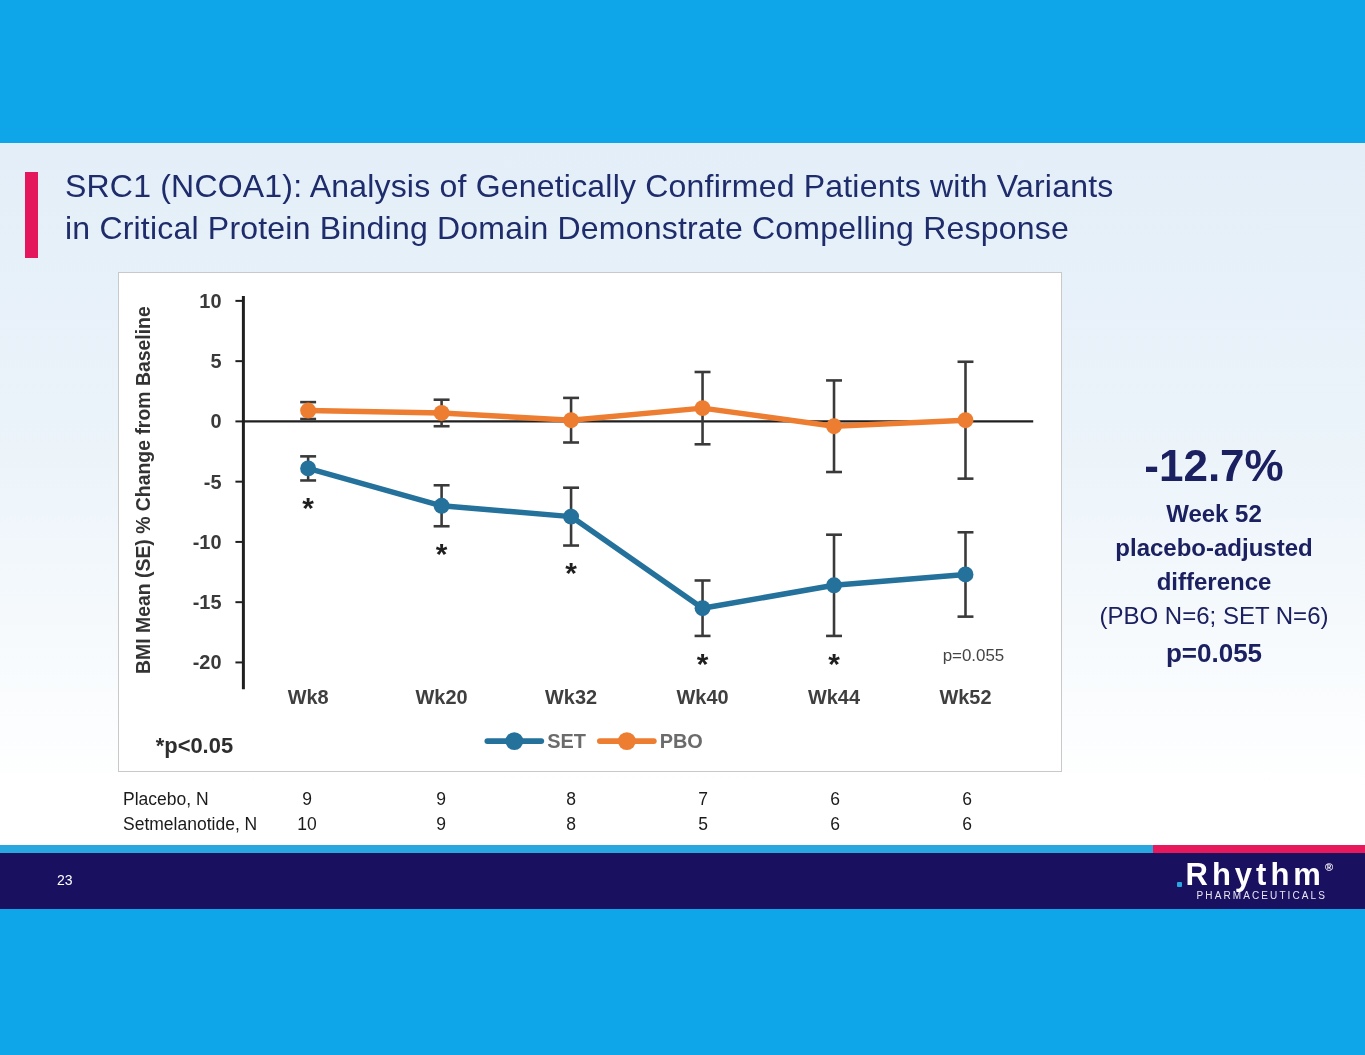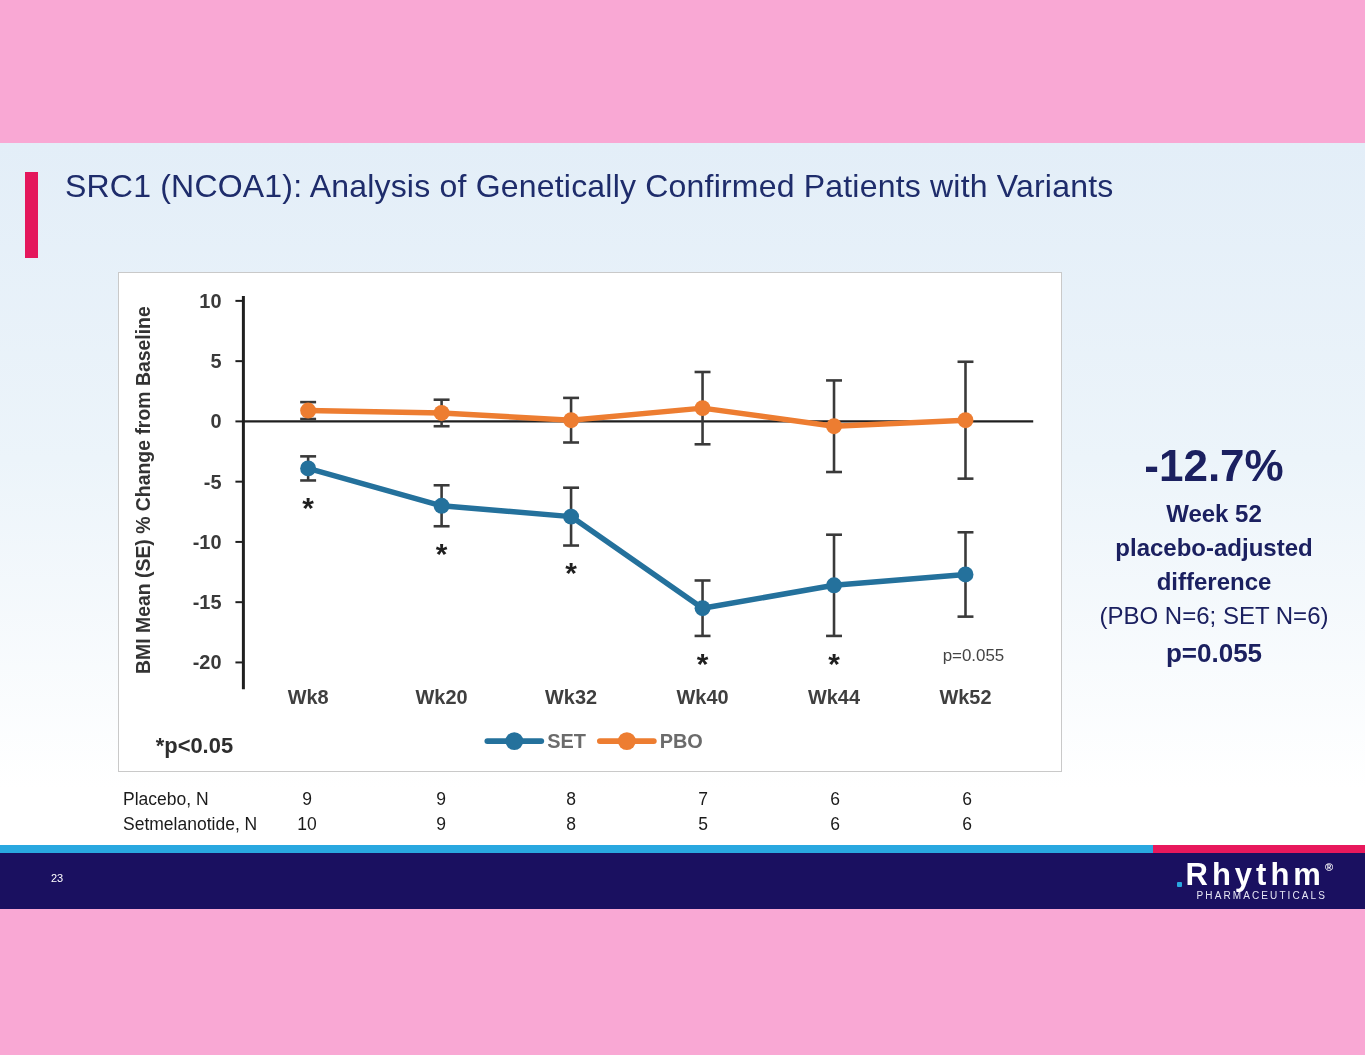--- a/index.html
+++ b/index.html
@@ -1,18 +1,18 @@
 <!DOCTYPE html>
 <html><head>
 <meta charset="utf-8">
 <style>
   * { margin:0; padding:0; box-sizing:border-box; }
   html,body { background:#ffffff; }
   body { font-family:"Liberation Sans", sans-serif; }
-  .stage { position:relative; width:1365px; height:1055px; background:#f9a8d4; overflow:hidden; }
+  .stage { position:relative; width:1365px; height:1055px; background:#0ea5e9; overflow:hidden; }
 
   
   .slide-band { position:absolute; left:0; top:143px; width:1365px; height:702px;
     background:linear-gradient(180deg,#e3eef8 0%,#ecf4fa 45%,#ffffff 92%,#ffffff 100%); }
 
   
   .title-block { position:absolute; left:0; top:165px; width:1365px; }
   .accent-bar { position:absolute; left:25px; top:7px; width:13px; height:86px; background:#e4175c; }
   h1.title { position:absolute; left:65px; top:0; width:1280px;
     font-size:32px; line-height:42px; font-weight:400; color:#1e2c6b; letter-spacing:.2px; }
@@ -45,38 +45,38 @@
   
   .note { position:absolute; left:1067px; top:783px; width:295px;
     font-size:15.5px; line-height:19.5px; color:#333; }
 
   
   .stripe { position:absolute; left:0; top:845px; width:1365px; height:8px; display:flex; }
   .stripe-cyan { width:1153px; height:8px; background:#29a8e0; }
   .stripe-pink { flex:1; height:8px; background:#e8185c; }
   .footer-bar { position:absolute; left:0; top:853px; width:1365px; height:56px;
     background:#1a1060; display:flex; align-items:center; }
-  .page-num { position:absolute; left:51px; top:19px; color:#ffffff; font-size:11px; }
+  .page-num { position:absolute; left:57px; top:19px; color:#ffffff; font-size:14px; }
   .logo { position:absolute; right:28px; top:5px; text-align:right; color:#ffffff; }
   .logo-main { position:relative; display:inline-block; font-size:31px; font-weight:700;
     letter-spacing:4px; line-height:34px; }
   .logo-dot { position:absolute; left:-9px; bottom:5px; width:5px; height:5px; background:#29a8e0; border-radius:1px; }
   .logo-reg { font-size:11px; vertical-align:top; line-height:18px; }
   .logo-sub { font-size:10px; letter-spacing:2.1px; margin-top:-2px; margin-right:10px; color:#e8e8f5; }
 </style>
 </head>
 <body>
 
 <div class="stage">
 
   <div class="slide-band"></div>
 
   <div class="title-block">
     <div class="accent-bar"></div>
-    <h1 class="title"><span>SRC1 (NCOA1): Analysis of Genetically Confirmed Patients with Variants</span><br></h1>
+    <h1 class="title"><span>SRC1 (NCOA1): Analysis of Genetically Confirmed Patients with Variants</span><br><span>in Critical Protein Binding Domain Demonstrate Compelling Response</span></h1>
   </div>
 
   <div class="chart-card">
     <svg viewBox="0 0 944 500" xmlns="http://www.w3.org/2000/svg">
         <line x1="124" y1="23" x2="124" y2="418" stroke="#1f1f1f" stroke-width="3"></line>
         <line x1="116" y1="28" x2="124" y2="28" stroke="#1f1f1f" stroke-width="2"></line>
         <text x="102" y="35" text-anchor="end" class="ytick">10</text>
         <line x1="116" y1="88.5" x2="124" y2="88.5" stroke="#1f1f1f" stroke-width="2"></line>
         <text x="102" y="95.5" text-anchor="end" class="ytick">5</text>
         <line x1="116" y1="149" x2="124" y2="149" stroke="#1f1f1f" stroke-width="2"></line>

